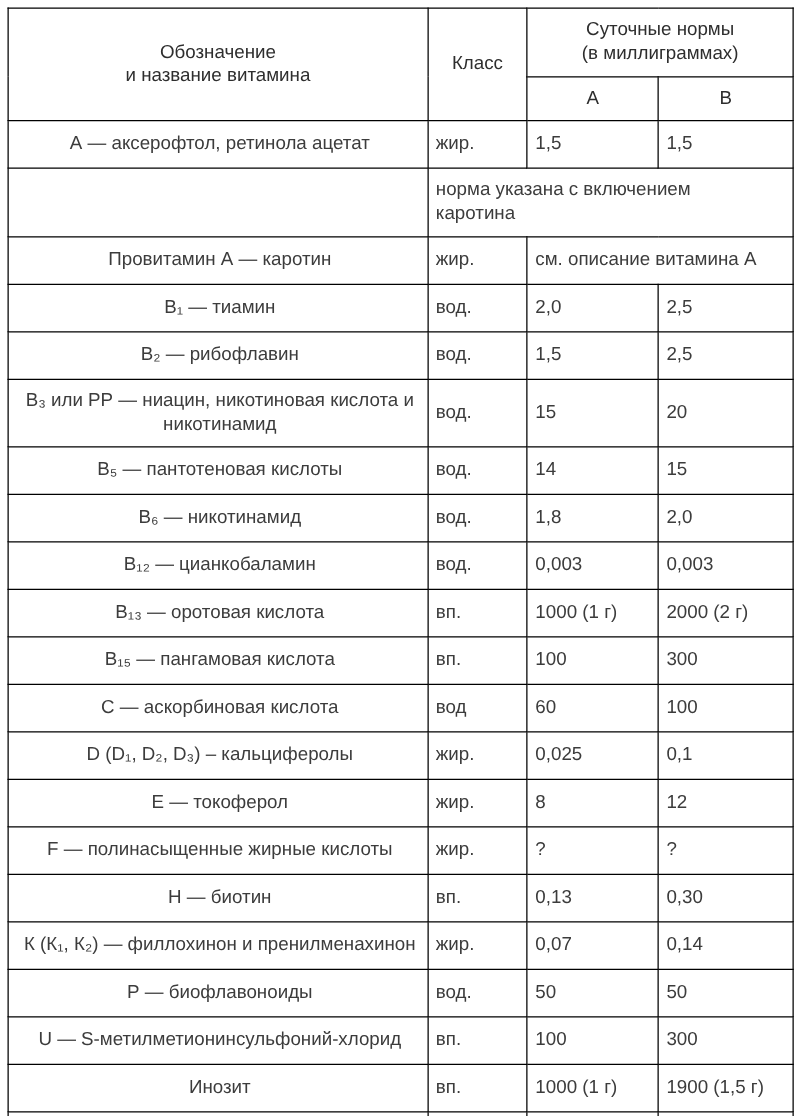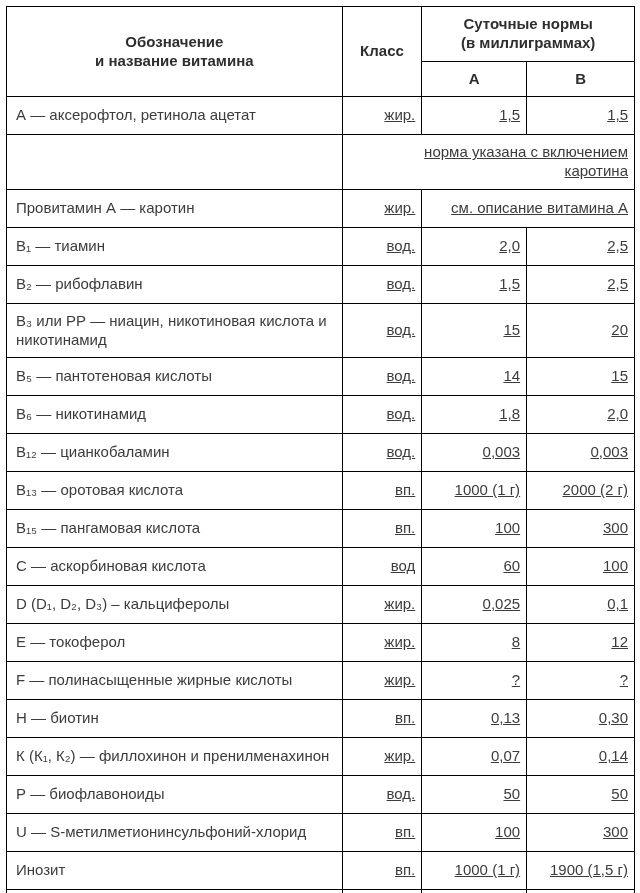--- a/index.html
+++ b/index.html
@@ -28,35 +28,35 @@
   col.c3 { width: 104px; }
   col.c4 { width: 107px; }
 
   th, td {
     border: 1.5px solid #000000;
     vertical-align: middle;
     padding: 8px 6px;
   }
 
   thead th {
-    font-weight: bold;
+    font-weight: normal;
     color: #2e2e2e;
     text-align: center;
     white-space: pre-line;
   }
   thead tr.hr1 th { height: 52px; }
   thead tr.hr2 th { height: 28px; }
 
   tbody td { height: 38px; }
 
   td.name {
-    text-align: left;
+    text-align: center;
     padding-left: 9px;
   }
-  td.center { text-align: right; text-decoration: underline; }
+  td.center { text-align: left; }
   td.prewrap { white-space: pre-line; }
 
   tr.partial td {
     height: 8px;
     padding: 0;
     border-bottom: none;
   }
 </style>
 </head>
 <body>

